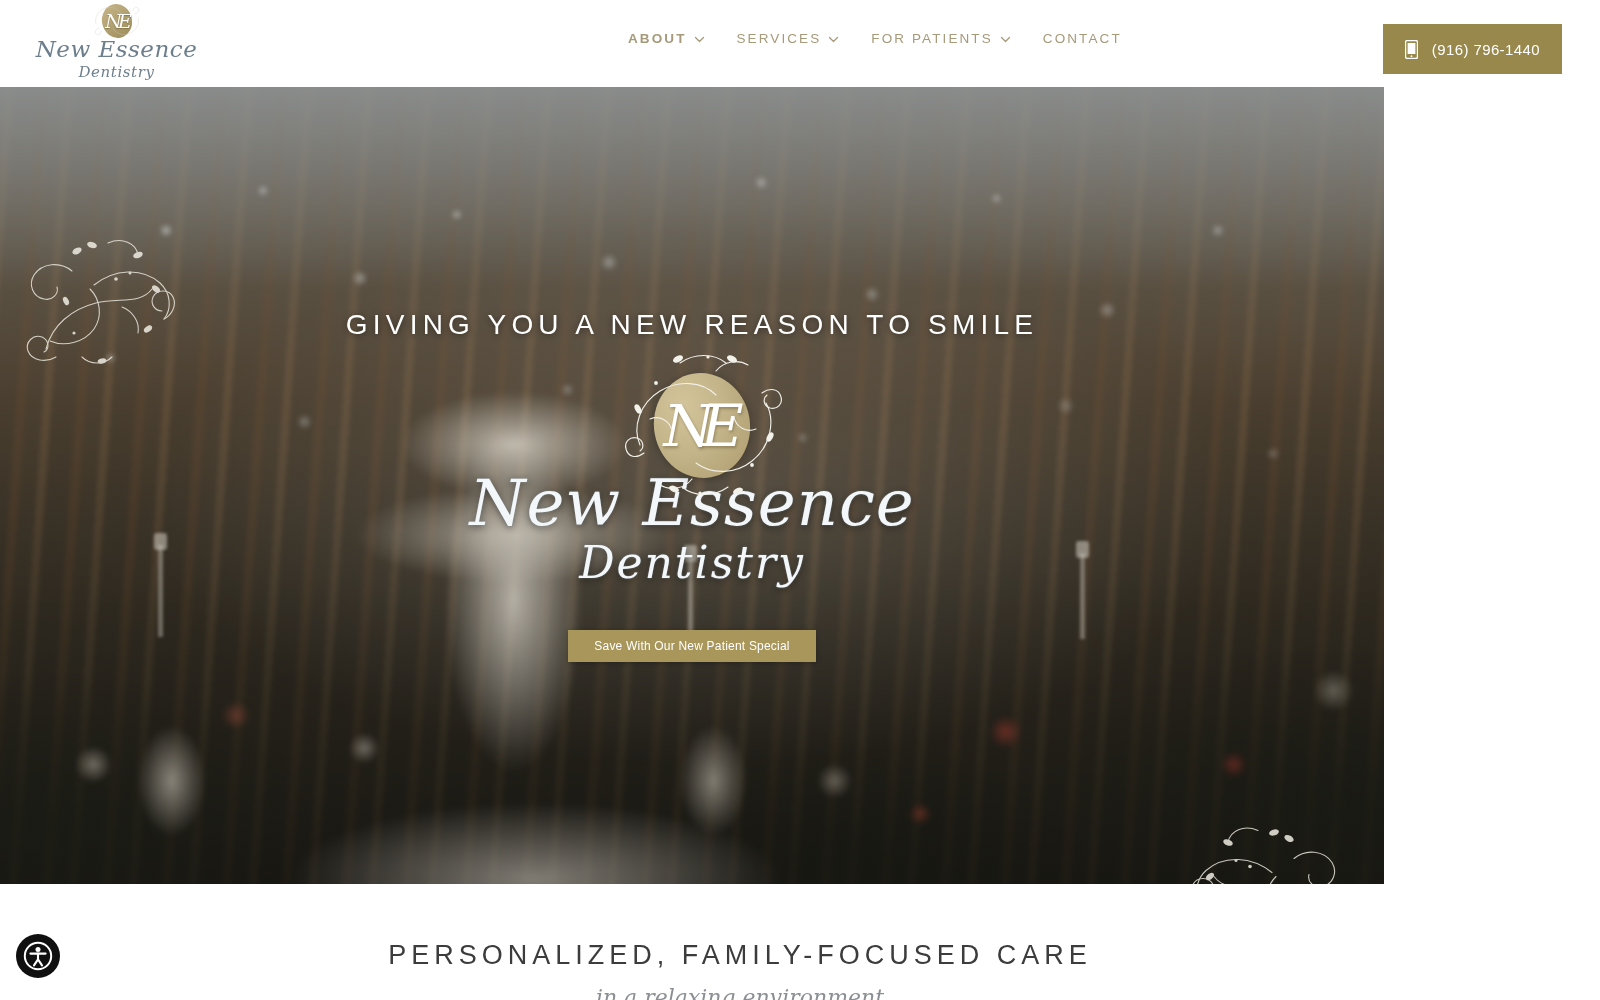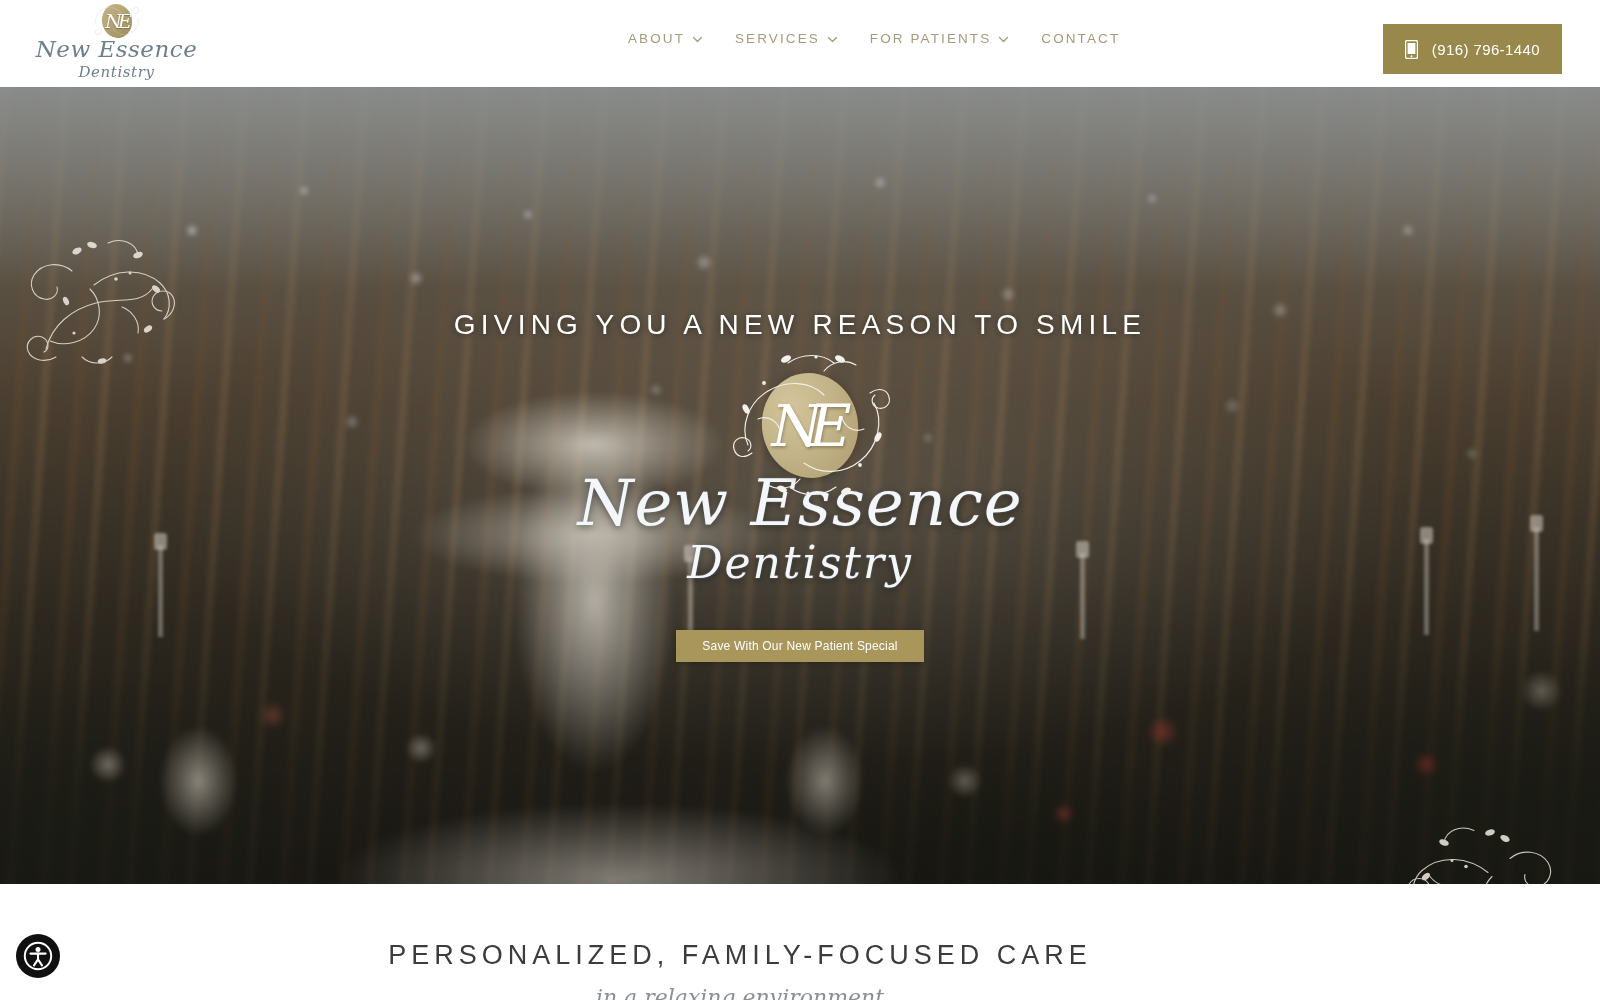--- a/index.html
+++ b/index.html
@@ -103,21 +103,21 @@
     padding: 0 16px;
     color: #a79a7a;
     font-size: 13.5px;
     letter-spacing: 2.1px;
     font-weight: 400;
     text-transform: uppercase;
     cursor: pointer;
     white-space: nowrap;
     font-family: "Liberation Sans", sans-serif;
   }
-  .nav-item:first-child { padding-left: 0; }
+  .nav-item:first-child { padding-left: 0; font-weight: bold; }
   .chev {
     width: 11px; height: 11px;
     display: inline-block;
     position: relative;
     top: 1px;
   }
   .chev svg { display: block; }
 
   .header-actions {
     position: absolute;
@@ -142,21 +142,21 @@
     border: none;
     font-family: "Liberation Sans", sans-serif;
   }
   .btn-phone { background: #99884c; }
   .btn-book  { background: #6b5c33; }
   .btn .ico { display: flex; align-items: center; }
 
   
   .hero {
     position: relative;
-    width: 1600px;
+    width: 1384px;
     height: 797px;
     overflow: hidden;
     background: #404040;
   }
   .hero-photo {
     position: absolute;
     inset: 0;
     
     background:
       

